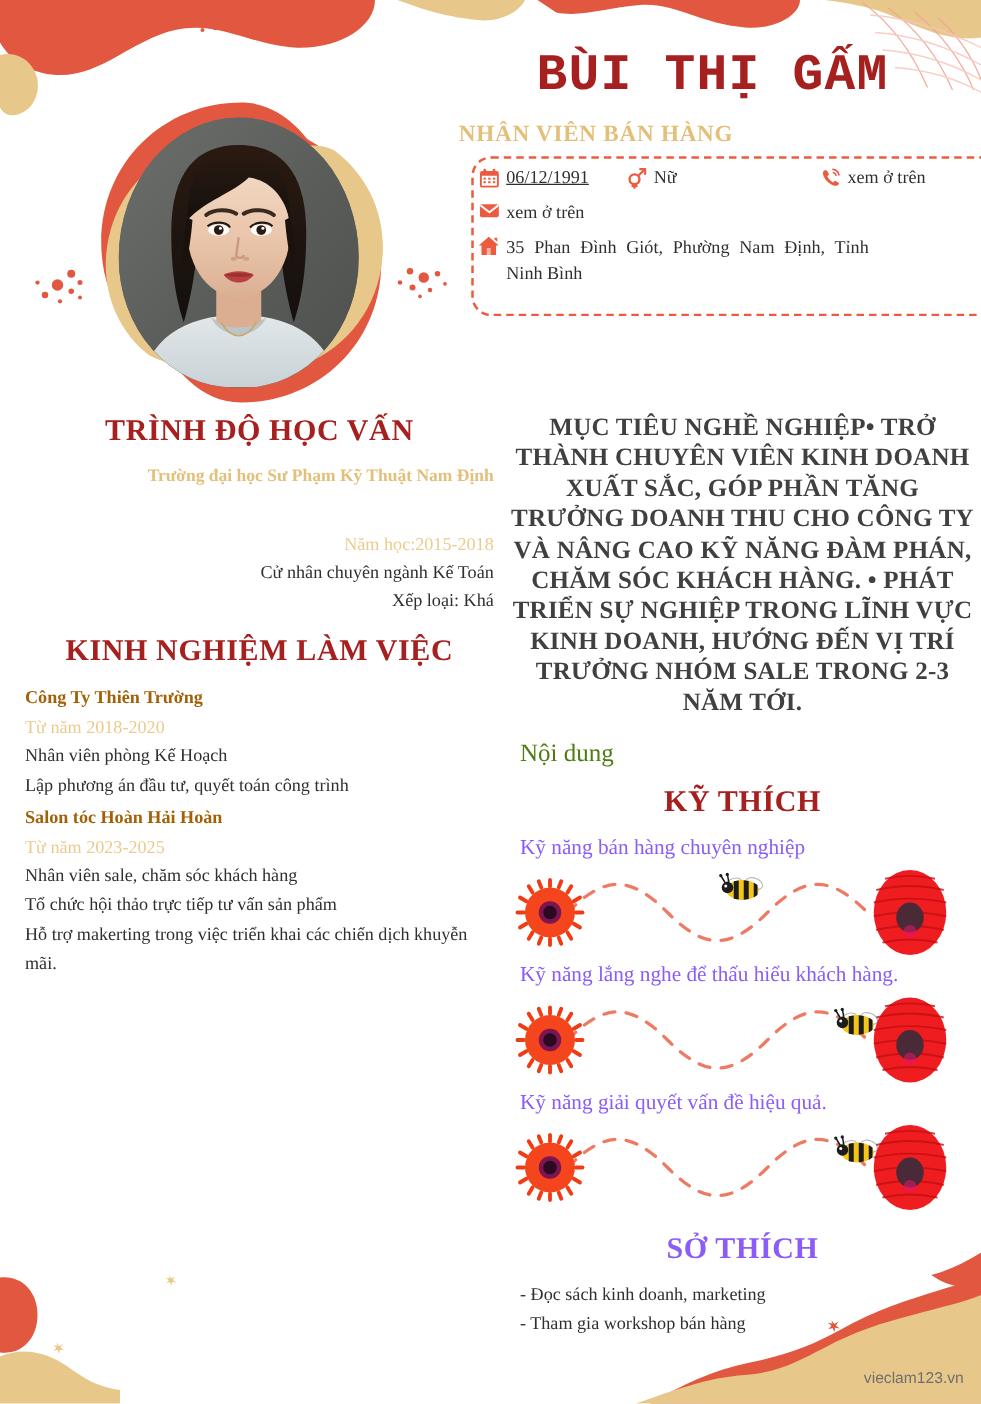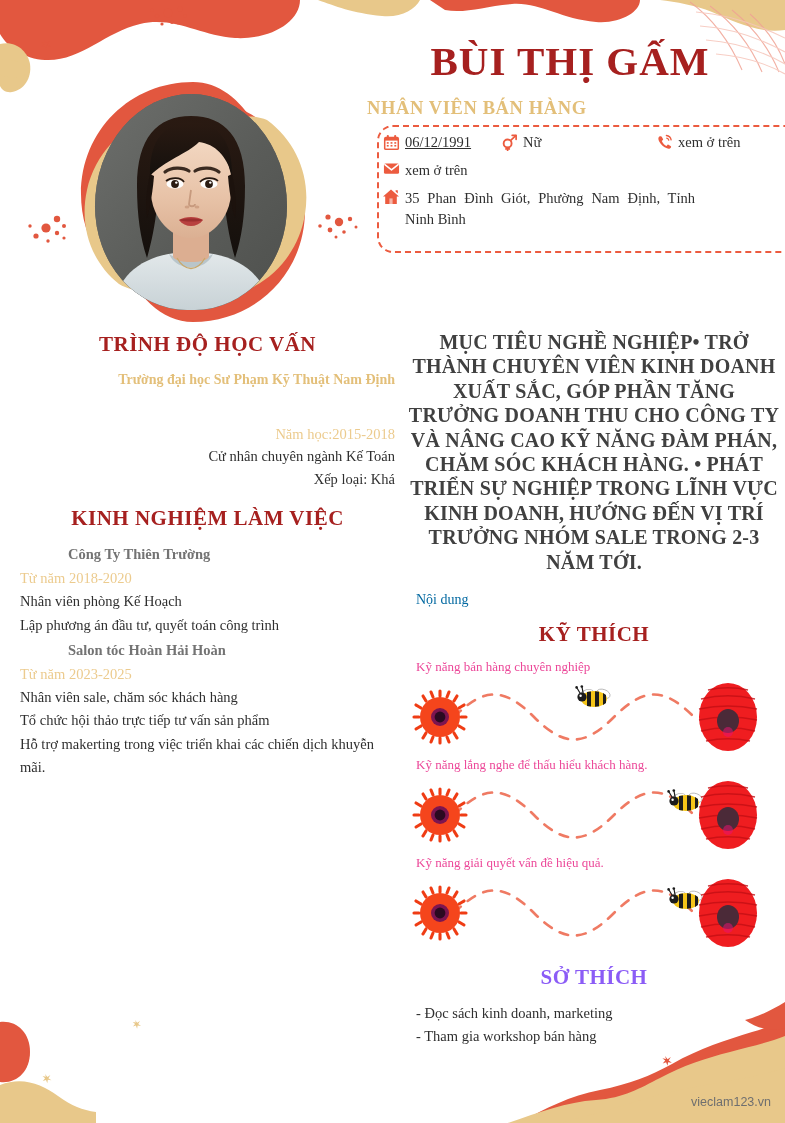--- a/index.html
+++ b/index.html
@@ -27,21 +27,21 @@
     position:absolute;left:36px;top:26px;width:192px;height:216px;
     border-radius:50% 50% 48% 48%/52% 52% 48% 48%;
     overflow:hidden;
     background:#5d5f5c;
   }
   .photo-svg{width:192px;height:216px;display:block;}
 
   
   .name{
     position:absolute;left:360px;top:40px;width:420px;
-    font-family:Liberation Serif, serif;
+    font-family:Liberation Mono, monospace;
     font-weight:700;font-size:41px;letter-spacing:1px;
     color:#a6201f;text-align:center;line-height:1.05;
   }
   .role{
     position:absolute;left:360px;top:98px;width:420px;
     font-family:"Liberation Serif", serif;
     font-weight:700;font-size:18.5px;letter-spacing:.6px;
     color:#e3bf79;text-align:left;padding-left:7px;
   }
   .contact-box{
@@ -65,43 +65,43 @@
   .c-cell.dob{width:118px;text-decoration:underline;}
   .c-cell.gender{width:155px;}
   .addr-text{text-align:justify;width:290px;line-height:1.5;}
 
   
   .col-left{position:absolute;left:20px;top:332px;width:375px;}
   .col-right{position:absolute;left:408px;top:330px;width:372px;}
 
   .sec-title{
     font-family:"Liberation Serif", serif;
-    font-weight:700;font-size:21px;letter-spacing:.5px;
+    font-weight:700;font-size:24px;letter-spacing:.5px;
     color:#a6201f;text-align:center;margin:0 0 12px 0;
   }
   .sec-title.gold{color:#8b5cf6;}
 
   .edu-line{text-align:right;font-size:14.5px;color:#2f2f2f;line-height:1.55;}
   .edu-school{color:#e3bf79;font-weight:700;font-size:14px;}
   .edu-year{color:#eccb8e;font-size:14.5px;margin-top:32px;}
 
   .exp-block{margin-top:2px;}
-  .exp-company{color:#737373;font-weight:700;font-size:14.5px;line-height:1.62;margin-left:48px;}
+  .exp-company{color:#a16207;font-weight:700;font-size:14.5px;line-height:1.62;}
   .exp-year{color:#eccb8e;font-size:14.5px;line-height:1.62;}
   .exp-item{color:#2f2f2f;font-size:14.5px;line-height:1.62;}
 
   .obj-text{
     font-family:"Liberation Serif", serif;
     font-weight:700;font-size:20px;line-height:1.22;
     color:#404040;text-align:center;letter-spacing:.2px;
   }
-  .obj-note{color:#0369a1;font-size:14px;margin-top:18px;padding-left:8px;}
+  .obj-note{color:#4d7c0f;font-size:20px;margin-top:18px;padding-left:8px;}
 
   .skill{margin-bottom:2px;}
-  .skill-label{font-size:13px;color:#ec4899;margin-bottom:2px;padding-left:8px;}
+  .skill-label{font-size:17px;color:#8b5cf6;margin-bottom:2px;padding-left:8px;}
   .skill-graphic{width:372px;height:78px;display:block;}
 
   .hobby{font-size:14.5px;color:#2f2f2f;line-height:1.6;padding-left:8px;}
 
   .watermark{
     position:absolute;right:14px;bottom:14px;
     font-family:"Liberation Sans", sans-serif;
     font-size:12.5px;color:#6f6f6f;
   }
 </style>

